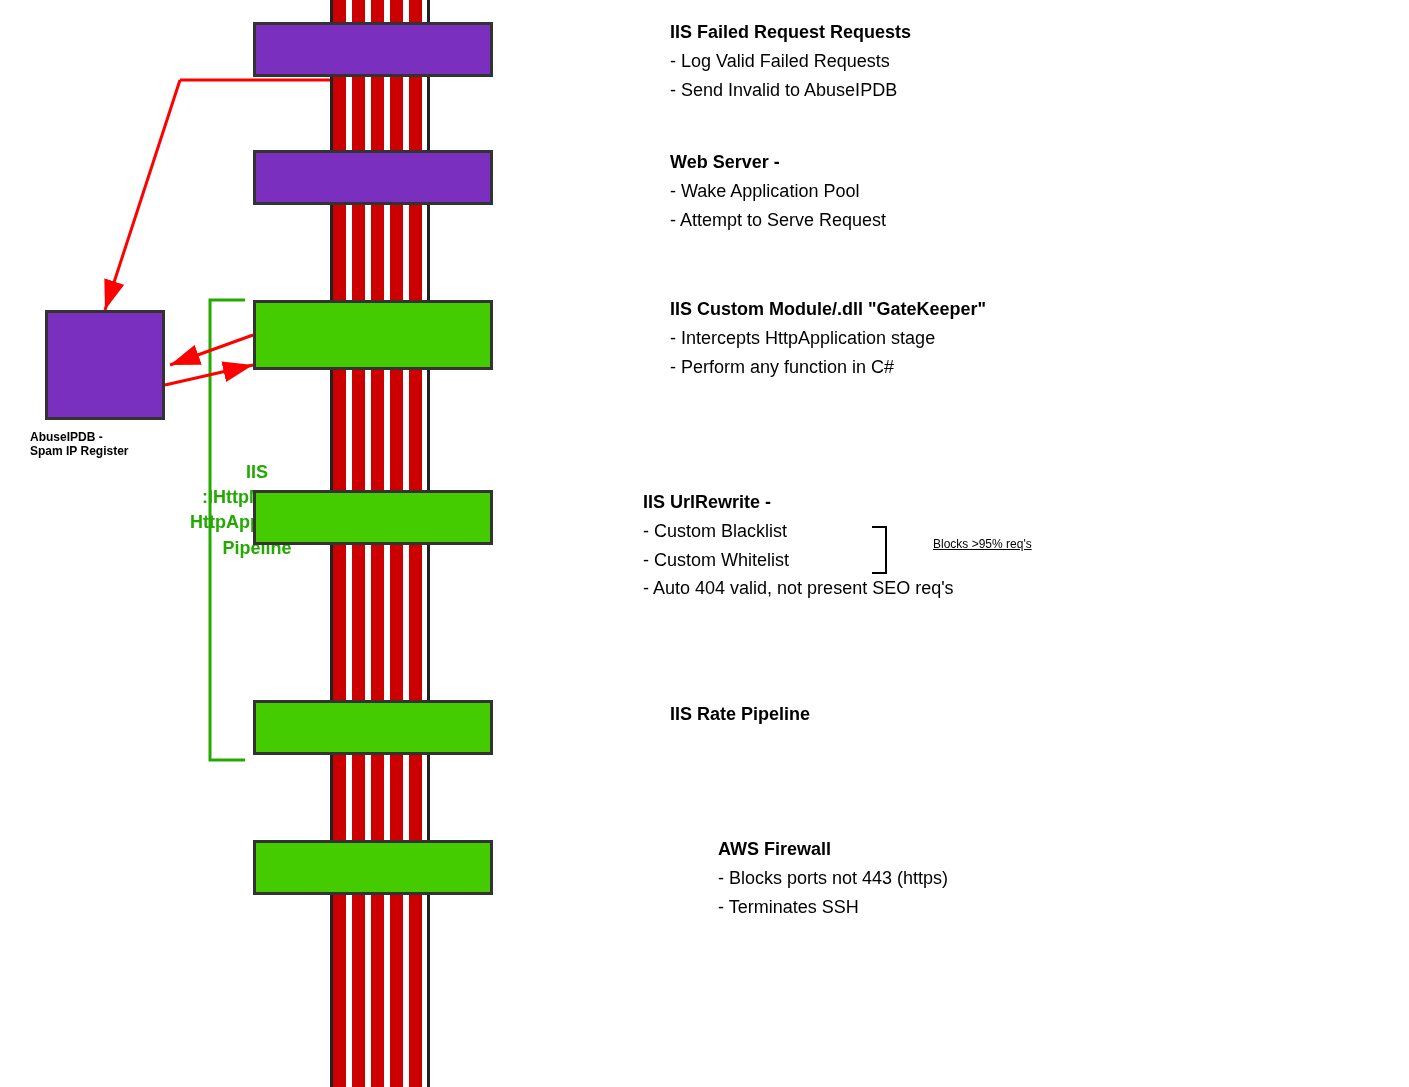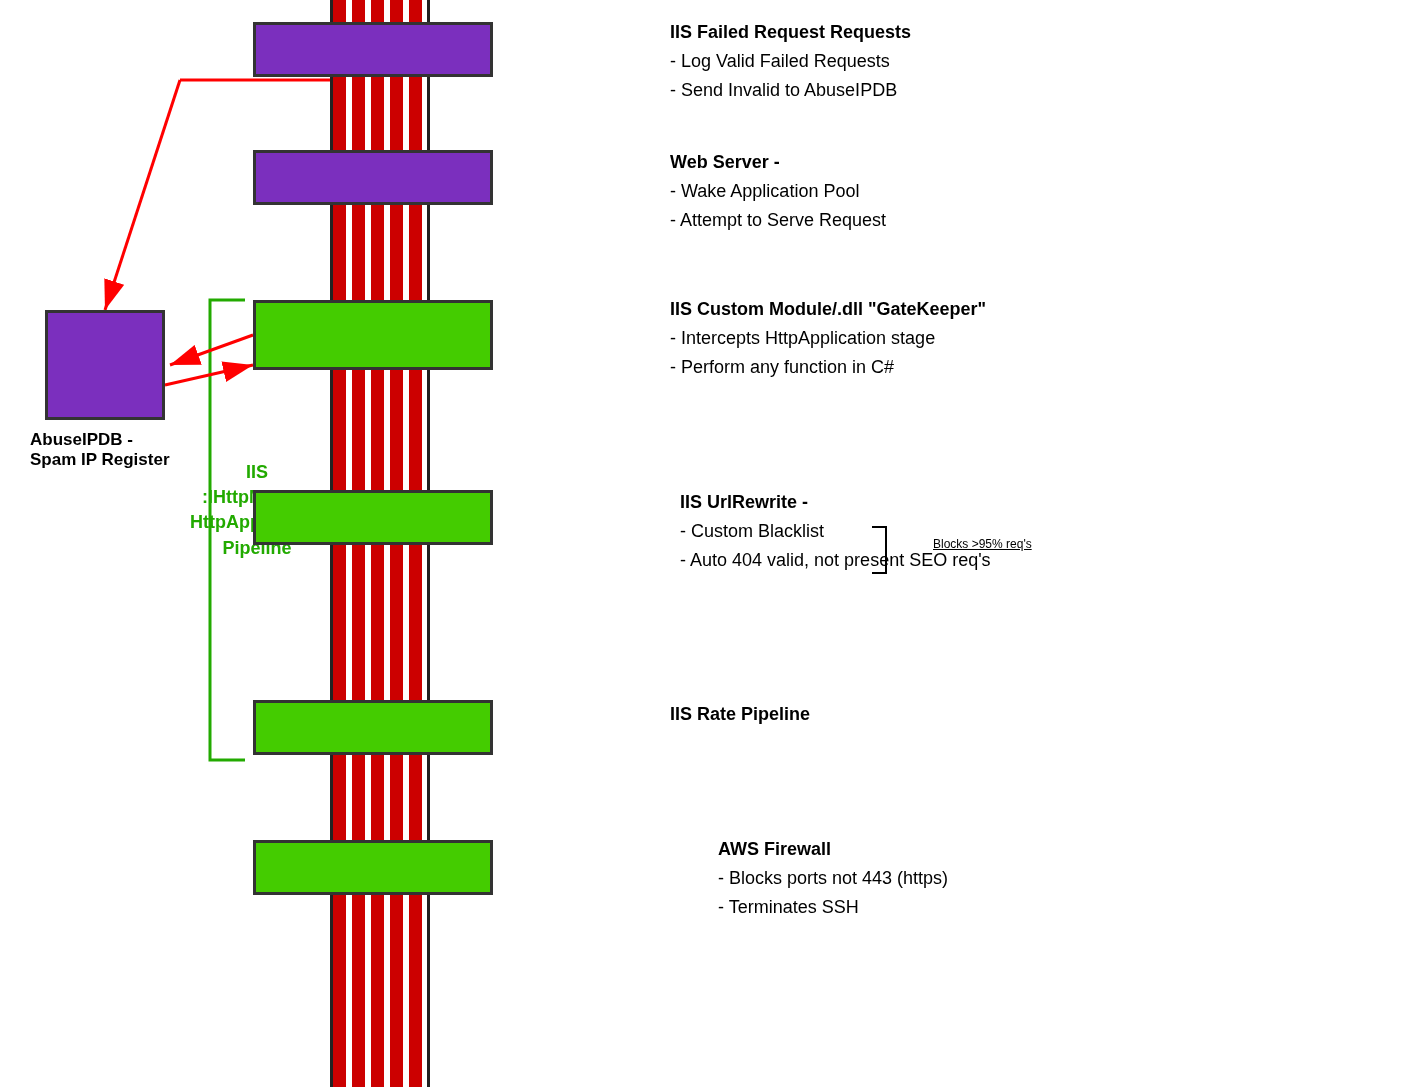--- a/index.html
+++ b/index.html
@@ -27,21 +27,21 @@
       width: 120px;
       height: 110px;
       background: #7B2FBE;
       border: 3px solid #333;
     }
 
     .abuse-label {
       position: absolute;
       left: 30px;
       top: 430px;
-      font-size: 17px;
+      font-size: 12px;
       color: #000;
       text-align: left;
       font-weight: bold;
     }
 
     
     .iis-pipeline-label {
       position: absolute;
       left: 190px;
       top: 460px;
@@ -185,21 +185,21 @@
     .label-gatekeeper {
       position: absolute;
       left: 670px;
       top: 295px;
       font-size: 18px;
       line-height: 1.6;
     }
 
     .label-urlrewrite {
       position: absolute;
-      left: 680px;
+      left: 643px;
       top: 488px;
       font-size: 18px;
       line-height: 1.6;
     }
 
     .label-ratelimiter {
       position: absolute;
       left: 670px;
       top: 700px;
       font-size: 18px;
@@ -281,20 +281,21 @@
 
   <div class="label-gatekeeper">
     <div class="label-bold">IIS Custom Module/.dll "GateKeeper"</div>
     <div>- Intercepts HttpApplication stage</div>
     <div>- Perform any function in C#</div>
   </div>
 
   <div class="label-urlrewrite">
     <div class="label-bold">IIS UrlRewrite -</div>
     <div>- Custom Blacklist</div>
+    <div>- Custom Whitelist</div>
     <div>- Auto 404 valid, not present SEO req's</div>
   </div>
 
   <div class="bracket-95"></div>
   <div class="bracket-95-text">
     <span>Blocks &gt;95% req's</span>
   </div>
 
   <div class="label-ratelimiter">
     <div class="label-bold">IIS Rate Pipeline</div>

